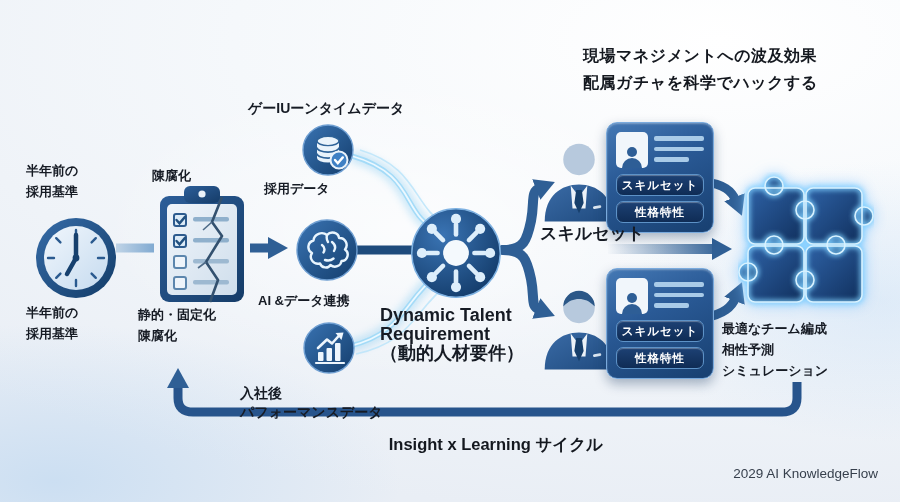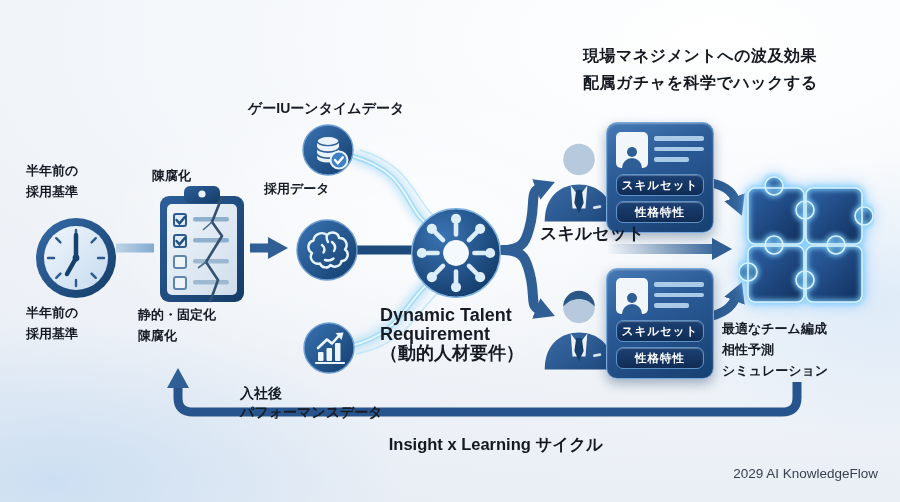--- a/index.html
+++ b/index.html
@@ -180,20 +180,21 @@
   </svg>
   <div class="lbl lbl-15" style="left:264px;top:178px;width:124px">採用データ</div>
 
   <svg class="icon" style="left:296px;top:219px" width="62" height="62" viewBox="0 0 62 62">
     <circle cx="31" cy="31" r="30" fill="url(#orb1)" stroke="#6f9fd2" stroke-width="1.4"></circle>
     <g stroke="#e9f5fe" stroke-width="2.4" fill="none" stroke-linecap="round" stroke-linejoin="round">
       <path d="M31,16 c-5,-4 -13,-1 -13.5,5.5 c-6,1.5 -7,9.5 -1.5,12.5 c-3.5,5.5 1.5,12 8,10.5 c1.5,4.5 8,5.5 10.5,1.5 c4,3.5 10.5,1 11,-4 c6,0 8.5,-8 3.5,-11.5 c4,-5 0,-12 -6,-11.5 c-0.5,-5.5 -8,-7.5 -12,-3 z"></path>
       <path d="M26,26 q4,3 1.5,7.5 M36,23 q5,4 2,9 M29,41 q5,1.5 8.5,-1.5 M31,16 q-1,4 1,7"></path>
     </g>
   </svg>
+  <div class="lbl lbl-15" style="left:258px;top:290px;width:142px">AI &amp;データ連携</div>
 
   <svg class="icon" style="left:303px;top:322px" width="52" height="52" viewBox="0 0 52 52">
     <circle cx="26" cy="26" r="25" fill="url(#orb1)" stroke="#6f9fd2" stroke-width="1.4"></circle>
     <g fill="#eef6fd">
       <rect x="15" y="30" width="5.5" height="9" rx="1"></rect>
       <rect x="23.5" y="26" width="5.5" height="13" rx="1"></rect>
       <rect x="32" y="21" width="5.5" height="18" rx="1"></rect>
     </g>
     <line x1="13" y1="41" x2="41" y2="41" stroke="#eef6fd" stroke-width="2.2" stroke-linecap="round"></line>
     <path d="M15,26 L24,17.5 L29,21.5 L37,12.5" stroke="#eef6fd" stroke-width="2.6" fill="none" stroke-linecap="round" stroke-linejoin="round"></path>

